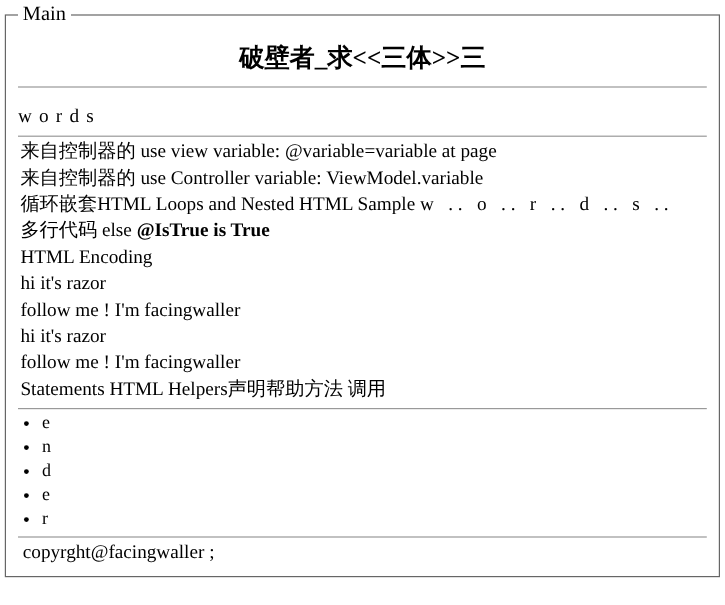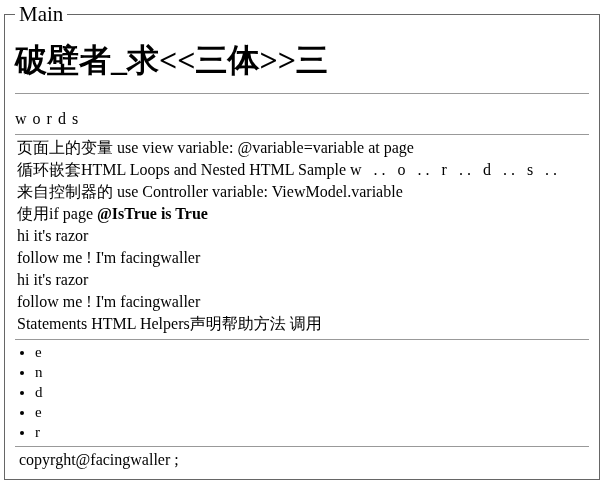--- a/index.html
+++ b/index.html
@@ -11,27 +11,28 @@
     background: #fff;
     color: #000;
   }
   fieldset {
     border: 1px solid #666;
     margin: 2px 4px;
     padding: 6px 10px 8px 10px;
   }
   legend {
     padding: 0 4px;
-    font-size: 21px;
+    font-size: 17px;
     font-family: Liberation Serif, serif;
   }
   h2.heading {
-    font-size: 32px;
+    font-size: 21px;
     font-weight: bold;
     margin: 6px 0 10px 0;
+    text-align: center;
   }
   hr {
     border: none;
     border-top: 1px solid #999;
     margin: 6px 0 10px 0;
   }
   .words-title {
     letter-spacing: 6px;
     font-size: 16px;
     margin: 16px 0 6px 0;
@@ -68,24 +69,25 @@
 <fieldset>
   <legend>Main</legend>
 
   <h2 class="heading">破壁者_求&lt;&lt;三体&gt;&gt;三</h2>
 
   <hr>
 
   <div class="words-title">words</div>
 
   <div class="body-block">
-    <div><span>页面上的变量 use view variable: @variable=variable at page</span></div>
+    <div><span>来自控制器的 use view variable: @variable=variable at page</span></div>
+    <div><span>来自控制器的 use Controller variable: ViewModel.variable</span></div>
     <div><span>循环嵌套HTML Loops and Nested HTML Sample </span><span style="letter-spacing:4px;">w .. o .. r .. d .. s ..</span></div>
-    <div><span>来自控制器的 use Controller variable: ViewModel.variable</span></div>
-    <div><span>使用if page </span><b>@IsTrue is True</b></div>
+    <div><span>多行代码 else </span><b>@IsTrue is True</b></div>
+    <div><span>HTML Encoding</span></div>
     <div><span>hi it's razor</span></div>
     <div><span>follow me ! I'm facingwaller</span></div>
     <div><span>hi it's razor</span></div>
     <div><span>follow me ! I'm facingwaller</span></div>
     <div><span>Statements HTML Helpers声明帮助方法 调用</span></div>
   </div>
 
   <ul class="letters">
     <li>e</li>
     <li>n</li>

